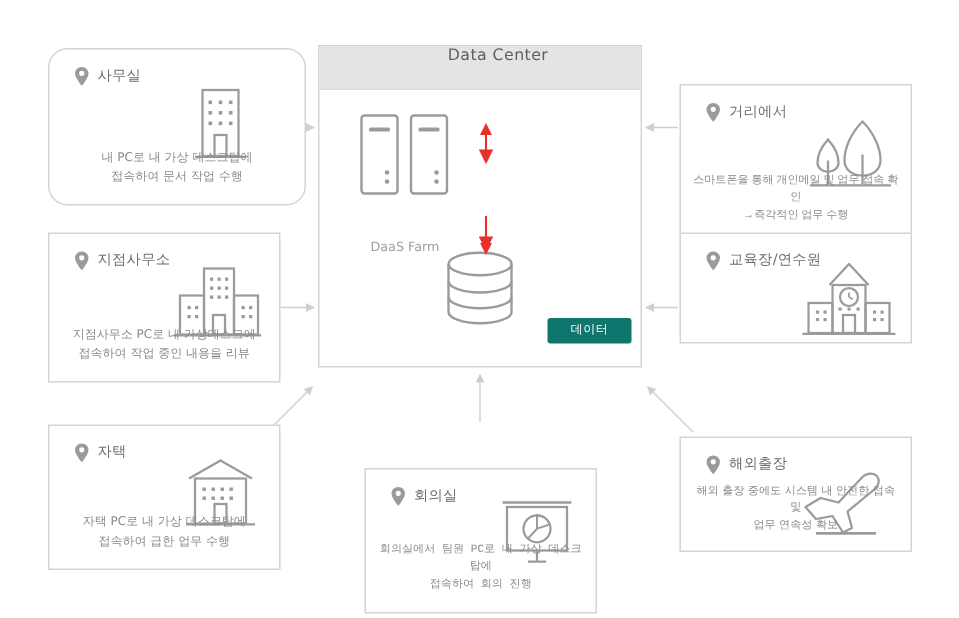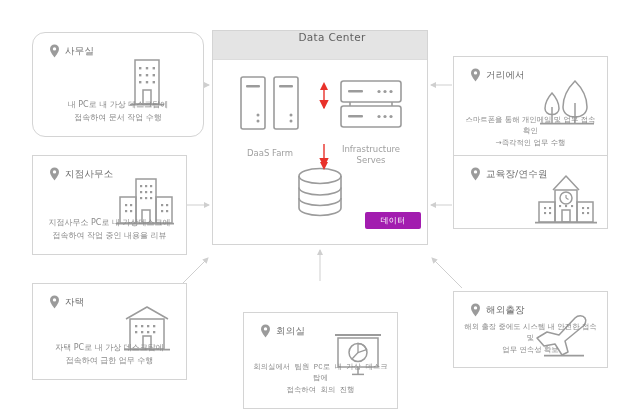--- a/index.html
+++ b/index.html
@@ -103,34 +103,34 @@
     height: 185px;
   }
   .dc-node {
     position: absolute;
     text-align: center;
   }
   .dc-node .dc-label {
     font-size: 8.5px;
     color: #a0a0a0;
     line-height: 1.35;
-    margin-top: 8px;
+    margin-top: 20px;
     white-space: pre-line;
   }
   #daas-farm { left: 14px; top: 14px; width: 86px; }
   #infra-serves { left: 112px; top: 18px; width: 92px; }
   #db-node { left: 74px; top: 104px; width: 66px; }
 
   #data-badge {
     position: absolute;
     left: 152px;
     top: 152px;
     width: 56px;
     height: 17px;
-    background: #a21caf;
+    background: #0f766e;
     border-radius: 2px;
     display: flex;
     align-items: center;
     justify-content: center;
     z-index: 5;
     font-family: Liberation Mono, monospace;
   }
   #data-badge .badge-text {
     color: #ffffff;
     font-size: 8px;
@@ -181,38 +181,20 @@
           <circle cx="31" cy="41" r="1.5" fill="#9b9b9b"></circle>
           <circle cx="31" cy="47" r="1.5" fill="#9b9b9b"></circle>
           <rect x="47" y="3" width="24" height="52" rx="2" fill="none" stroke="#9b9b9b" stroke-width="1.6"></rect>
           <rect x="52" y="11" width="14" height="2.6" rx="1" fill="#9b9b9b"></rect>
           <circle cx="64" cy="41" r="1.5" fill="#9b9b9b"></circle>
           <circle cx="64" cy="47" r="1.5" fill="#9b9b9b"></circle>
         </svg>
         <div class="dc-label">DaaS Farm</div>
       </div>
 
-      <div class="dc-node" id="infra-serves">
-        <svg width="92" height="54" viewBox="0 0 92 54">
-          <rect x="16" y="3" width="60" height="21" rx="2.5" fill="none" stroke="#9b9b9b" stroke-width="1.6"></rect>
-          <rect x="23" y="12" width="15" height="2.6" rx="1" fill="#9b9b9b"></rect>
-          <circle cx="54" cy="13.5" r="1.6" fill="#9b9b9b"></circle>
-          <circle cx="60" cy="13.5" r="1.6" fill="#9b9b9b"></circle>
-          <circle cx="66" cy="13.5" r="1.6" fill="#9b9b9b"></circle>
-          <rect x="16" y="28" width="60" height="21" rx="2.5" fill="none" stroke="#9b9b9b" stroke-width="1.6"></rect>
-          <rect x="23" y="37" width="15" height="2.6" rx="1" fill="#9b9b9b"></rect>
-          <circle cx="54" cy="38.5" r="1.6" fill="#9b9b9b"></circle>
-          <circle cx="60" cy="38.5" r="1.6" fill="#9b9b9b"></circle>
-          <circle cx="66" cy="38.5" r="1.6" fill="#9b9b9b"></circle>
-          <line x1="25" y1="24" x2="25" y2="28" stroke="#9b9b9b" stroke-width="1.6"></line>
-          <line x1="67" y1="24" x2="67" y2="28" stroke="#9b9b9b" stroke-width="1.6"></line>
-        </svg>
-        <div class="dc-label">Infrastructure
-Serves</div>
-      </div>
 
       <div class="dc-node" id="db-node">
         <svg width="66" height="58" viewBox="0 0 66 58">
           <ellipse cx="33" cy="12" rx="21" ry="7.5" fill="none" stroke="#9b9b9b" stroke-width="1.6"></ellipse>
           <path d="M12,12 L12,44 A21,7.5 0 0 0 54,44 L54,12" fill="none" stroke="#9b9b9b" stroke-width="1.6"></path>
           <path d="M12,23.5 A21,7.5 0 0 0 54,23.5" fill="none" stroke="#9b9b9b" stroke-width="1.6"></path>
           <path d="M12,34 A21,7.5 0 0 0 54,34" fill="none" stroke="#9b9b9b" stroke-width="1.6"></path>
         </svg>
       </div>
 
@@ -342,21 +324,21 @@
     </div>
     <div class="card-icon" style="left:82px;top:20px;width:62px;height:52px;">
       <svg width="60" height="52" viewBox="0 0 60 52">
         <path d="M38,4 C46,12 50,22 50,30 C50,36 45,40 38,40 C31,40 26,36 26,30 C26,22 30,12 38,4 z" fill="none" stroke="#9b9b9b" stroke-width="1.5"></path>
         <line x1="38" y1="26" x2="38" y2="46" stroke="#9b9b9b" stroke-width="1.5"></line>
         <path d="M15,16 C19.5,21 22,27 22,31.5 C22,35 19,37.5 15,37.5 C11,37.5 8,35 8,31.5 C8,27 10.5,21 15,16 z" fill="none" stroke="#9b9b9b" stroke-width="1.5"></path>
         <line x1="15" y1="30" x2="15" y2="46" stroke="#9b9b9b" stroke-width="1.5"></line>
         <line x1="3" y1="46.6" x2="57" y2="46.6" stroke="#9b9b9b" stroke-width="1.6"></line>
       </svg>
     </div>
-    <div class="card-desc" style="font-size:7.4px;">스마트폰을 통해 개인메일 및 업무 접속 확인
+    <div class="card-desc" style="font-size:7.4px;font-family:Liberation Serif, serif;">스마트폰을 통해 개인메일 및 업무 접속 확인
 →즉각적인 업무 수행</div>
   </div>
 
   <div class="card" style="left:453px;top:155px;width:155px;height:74px;">
     <div class="card-title">
       <svg class="pin" viewBox="0 0 11 14">
         <path d="M5.5,0.6 C3.0,0.6 1.0,2.5 1.0,4.9 C1.0,8.1 5.5,13.3 5.5,13.3 C5.5,13.3 10,8.1 10,4.9 C10,2.5 8.0,0.6 5.5,0.6 z" fill="#9b9b9b"></path>
         <circle cx="5.5" cy="4.9" r="1.7" fill="#ffffff"></circle>
       </svg>
       <span class="ttext">교육장/연수원</span>

